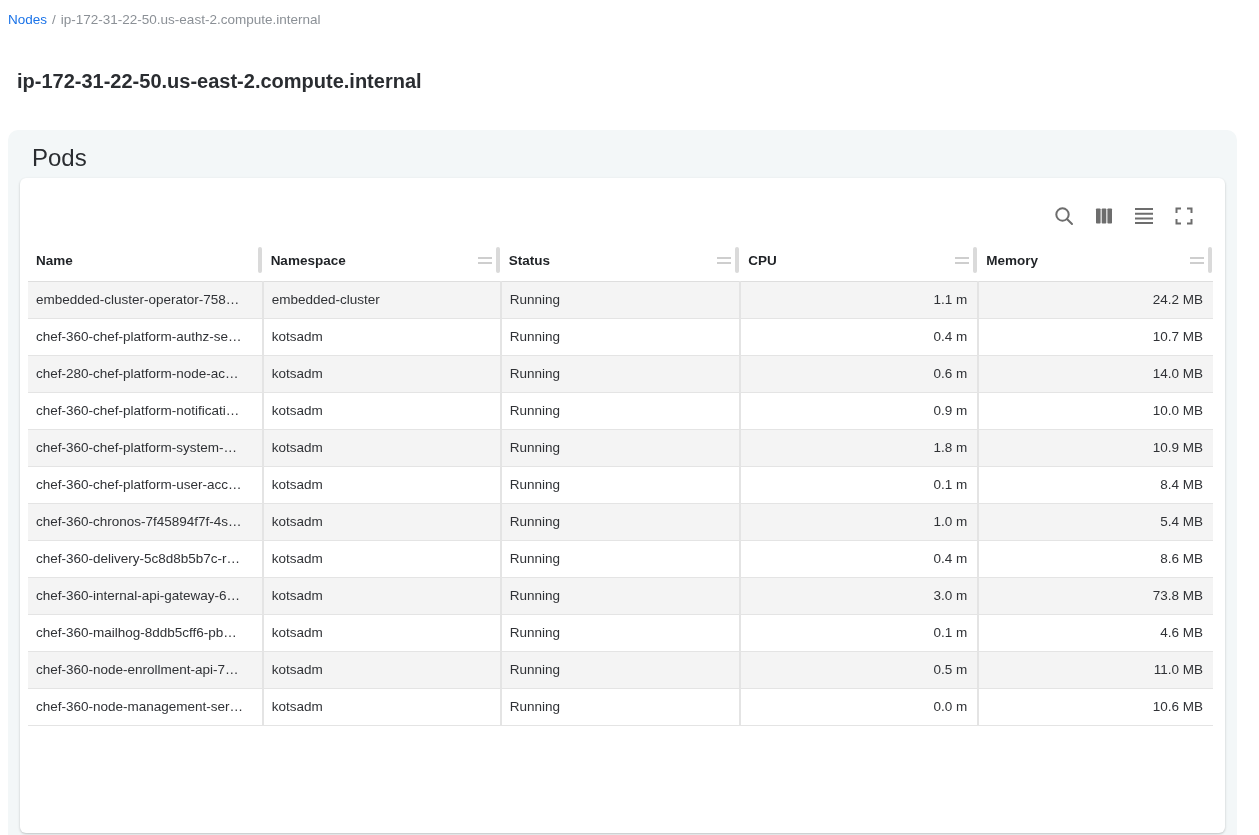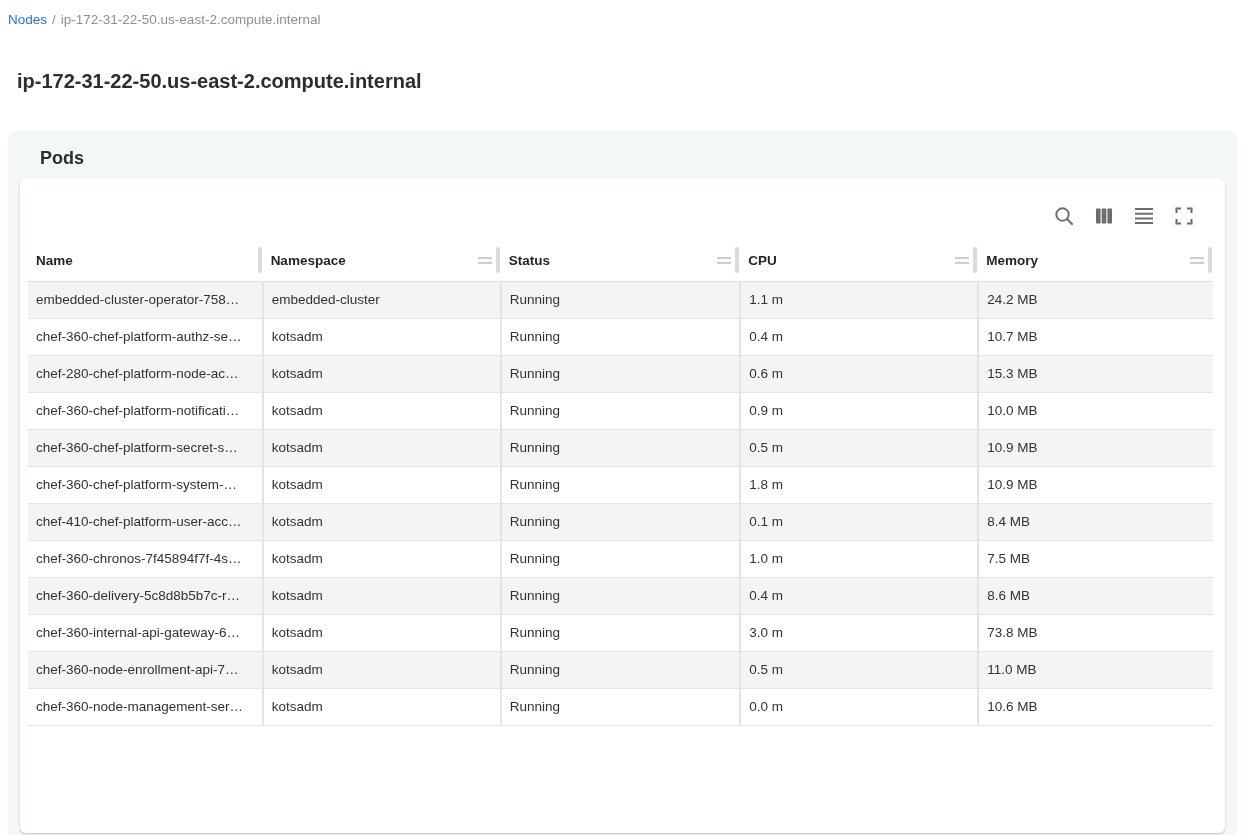--- a/index.html
+++ b/index.html
@@ -14,21 +14,21 @@
     font-family:"Liberation Sans",sans-serif;color:var(--body-text);
   }
   .breadcrumb{margin:12px 16px 0 8px;font-size:13.5px;color:var(--breadcrumb-gray);line-height:16px;}
   .breadcrumb a{color:var(--link-blue);text-decoration:none;}
   .breadcrumb .sep{margin:0 5px;}
   .page-title{margin:41px 0 0 17px;font-size:20px;line-height:24px;font-weight:700;color:var(--heading-text);}
   .card{
     margin:37px 22px 0 8px;height:743px;background:var(--card-bg);
     border-radius:10px;padding:17px 12px 40px 12px;
   }
-  .card-title{font-size:18px;line-height:22px;font-weight:700;color:var(--heading-text);margin-left:20px;}
+  .card-title{font-size:24px;line-height:22px;font-weight:400;color:var(--heading-text);margin-left:12px;}
   .panel{
     margin-top:9px;background:var(--panel-bg);border-radius:6px;height:655px;overflow:hidden;
     box-shadow:0 1px 3px rgba(0,0,0,.12),0 1px 2px rgba(0,0,0,.10);
   }
   .toolbar{height:62px;display:flex;justify-content:flex-end;align-items:center;gap:8px;padding:14px 25px 0 0;}
   .icon-btn{
     width:32px;height:32px;border:none;background:transparent;border-radius:50%;
     display:flex;align-items:center;justify-content:center;color:var(--icon-gray);cursor:pointer;padding:0;
   }
   .icon-btn svg{display:block;}
@@ -39,21 +39,21 @@
     border-bottom:1px solid #dedede;position:relative;white-space:nowrap;overflow:hidden;
   }
   .th-handles{position:absolute;right:1px;top:50%;transform:translateY(-50%);display:flex;align-items:center;gap:3px;}
   .resize-bar{width:4px;height:26px;background:var(--resize-bar);border-radius:2px;}
   td{
     height:37px;padding:0 10px 0 8px;border-bottom:1px solid var(--border);
     border-right:2px solid var(--border);white-space:nowrap;overflow:hidden;color:var(--body-text);
   }
   td:last-child{border-right:none;}
   tbody tr:nth-child(odd) td{background:var(--stripe);}
-  td.num{}
+  td.num{text-align:right;}
 </style>
 </head>
 <body>
 
 <nav class="breadcrumb">
   <a href="#">Nodes</a><span class="sep">/</span><span>ip-172-31-22-50.us-east-2.compute.internal</span>
 </nav>
 
 <h1 class="page-title">ip-172-31-22-50.us-east-2.compute.internal</h1>
 
@@ -189,80 +189,80 @@
     <td>Running</td>
     <td class="num">0.4 m</td>
     <td class="num">10.7 MB</td>
   </tr>
 
   <tr>
     <td>chef-280-chef-platform-node-ac…</td>
     <td>kotsadm</td>
     <td>Running</td>
     <td class="num">0.6 m</td>
-    <td class="num">15.3 MB</td>
+    <td class="num">14.0 MB</td>
   </tr>
 
   <tr>
     <td>chef-360-chef-platform-notificati…</td>
     <td>kotsadm</td>
     <td>Running</td>
     <td class="num">0.9 m</td>
     <td class="num">10.0 MB</td>
   </tr>
 
-  <tr>
-    <td>chef-360-chef-platform-secret-s…</td>
-    <td>kotsadm</td>
-    <td>Running</td>
-    <td class="num">0.5 m</td>
-    <td class="num">10.9 MB</td>
-  </tr>
 
   <tr>
     <td>chef-360-chef-platform-system-…</td>
     <td>kotsadm</td>
     <td>Running</td>
     <td class="num">1.8 m</td>
     <td class="num">10.9 MB</td>
   </tr>
 
   <tr>
-    <td>chef-410-chef-platform-user-acc…</td>
+    <td>chef-360-chef-platform-user-acc…</td>
     <td>kotsadm</td>
     <td>Running</td>
     <td class="num">0.1 m</td>
     <td class="num">8.4 MB</td>
   </tr>
 
   <tr>
     <td>chef-360-chronos-7f45894f7f-4s…</td>
     <td>kotsadm</td>
     <td>Running</td>
     <td class="num">1.0 m</td>
-    <td class="num">7.5 MB</td>
+    <td class="num">5.4 MB</td>
   </tr>
 
   <tr>
     <td>chef-360-delivery-5c8d8b5b7c-r…</td>
     <td>kotsadm</td>
     <td>Running</td>
     <td class="num">0.4 m</td>
     <td class="num">8.6 MB</td>
   </tr>
 
 
   <tr>
     <td>chef-360-internal-api-gateway-6…</td>
     <td>kotsadm</td>
     <td>Running</td>
     <td class="num">3.0 m</td>
     <td class="num">73.8 MB</td>
   </tr>
 
+  <tr>
+    <td>chef-360-mailhog-8ddb5cff6-pb…</td>
+    <td>kotsadm</td>
+    <td>Running</td>
+    <td class="num">0.1 m</td>
+    <td class="num">4.6 MB</td>
+  </tr>
 
 
   <tr>
     <td>chef-360-node-enrollment-api-7…</td>
     <td>kotsadm</td>
     <td>Running</td>
     <td class="num">0.5 m</td>
     <td class="num">11.0 MB</td>
   </tr>
 

